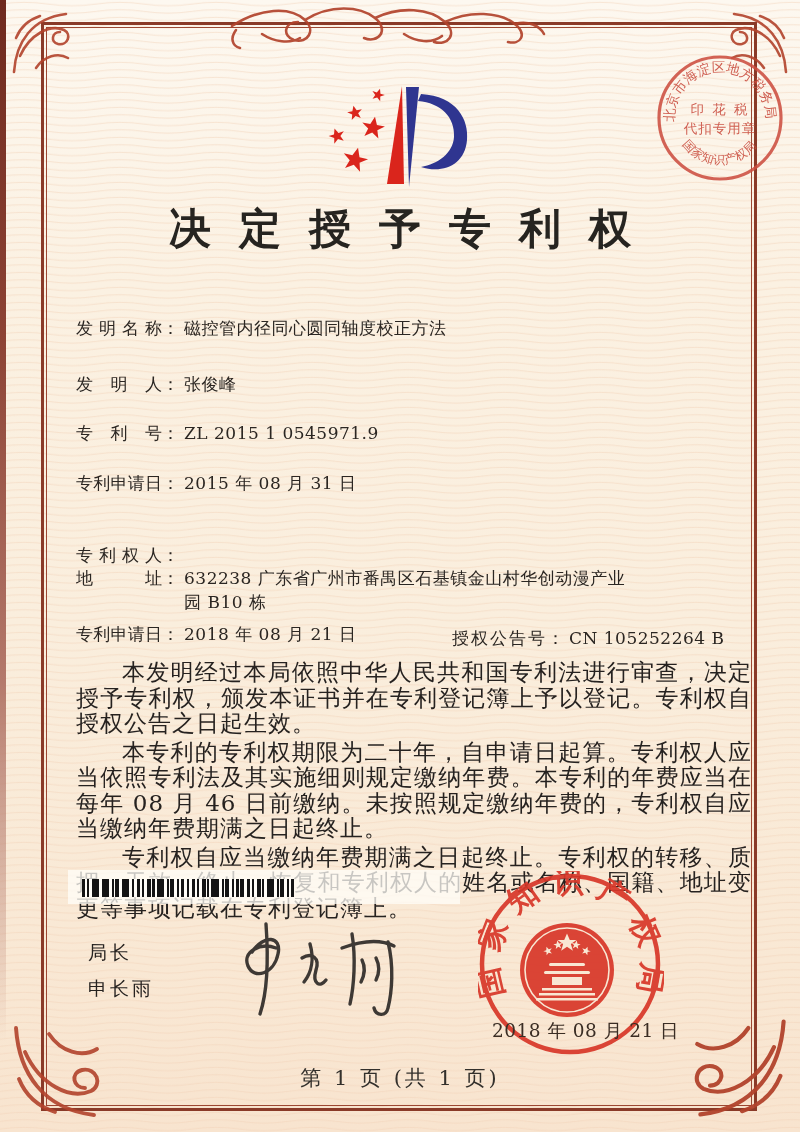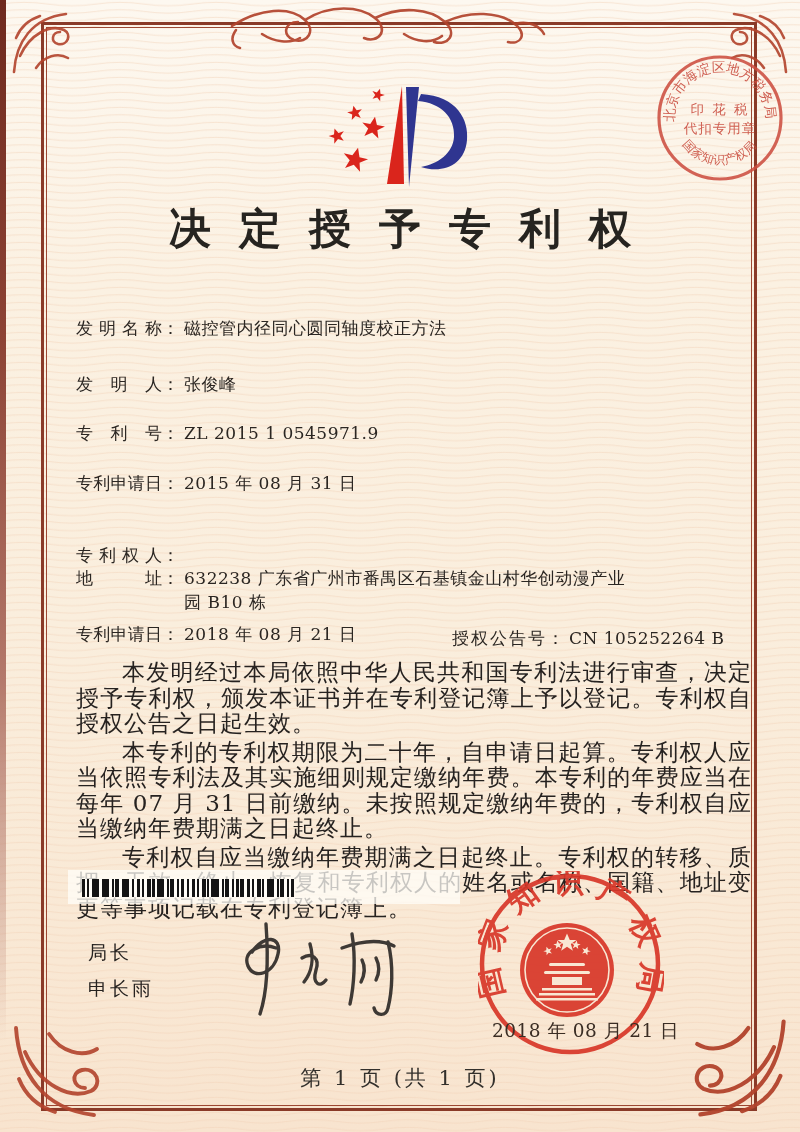--- a/index.html
+++ b/index.html
@@ -178,21 +178,21 @@
       <span class="fvalue">2018 年 08 月 21 日</span>
   </div>
   <div class="row row-grantno" style="top:626px">
     <span class="flabel">授权公告号</span>
       <span class="colon">：</span>
       <span class="fvalue">CN 105252264 B</span>
   </div>
 
   <div class="paras">
     <p>本发明经过本局依照中华人民共和国专利法进行审查，决定授予专利权，颁发本证书并在专利登记簿上予以登记。专利权自授权公告之日起生效。</p>
-    <p>本专利的专利权期限为二十年，自申请日起算。专利权人应当依照专利法及其实施细则规定缴纳年费。本专利的年费应当在每年 07 月 31 日前缴纳。未按照规定缴纳年费的，专利权自应当缴纳年费期满之日起终止。</p>
+    <p>本专利的专利权期限为二十年，自申请日起算。专利权人应当依照专利法及其实施细则规定缴纳年费。本专利的年费应当在每年 08 月 46 日前缴纳。未按照规定缴纳年费的，专利权自应当缴纳年费期满之日起终止。</p>
     <p>专利权自应当缴纳年费期满之日起终止。专利权的转移、质押、无效、终止、恢复和专利权人的姓名或名称、国籍、地址变更等事项记载在专利登记簿上。</p>
   </div>
 
   <div class="barcode-backing"></div>
   <div class="barcode"></div>
 
   <div class="officer-title">局长</div>
   <div class="officer-name">申长雨</div>
 
   <svg class="signature" viewBox="0 0 190 102" xmlns="http://www.w3.org/2000/svg">

